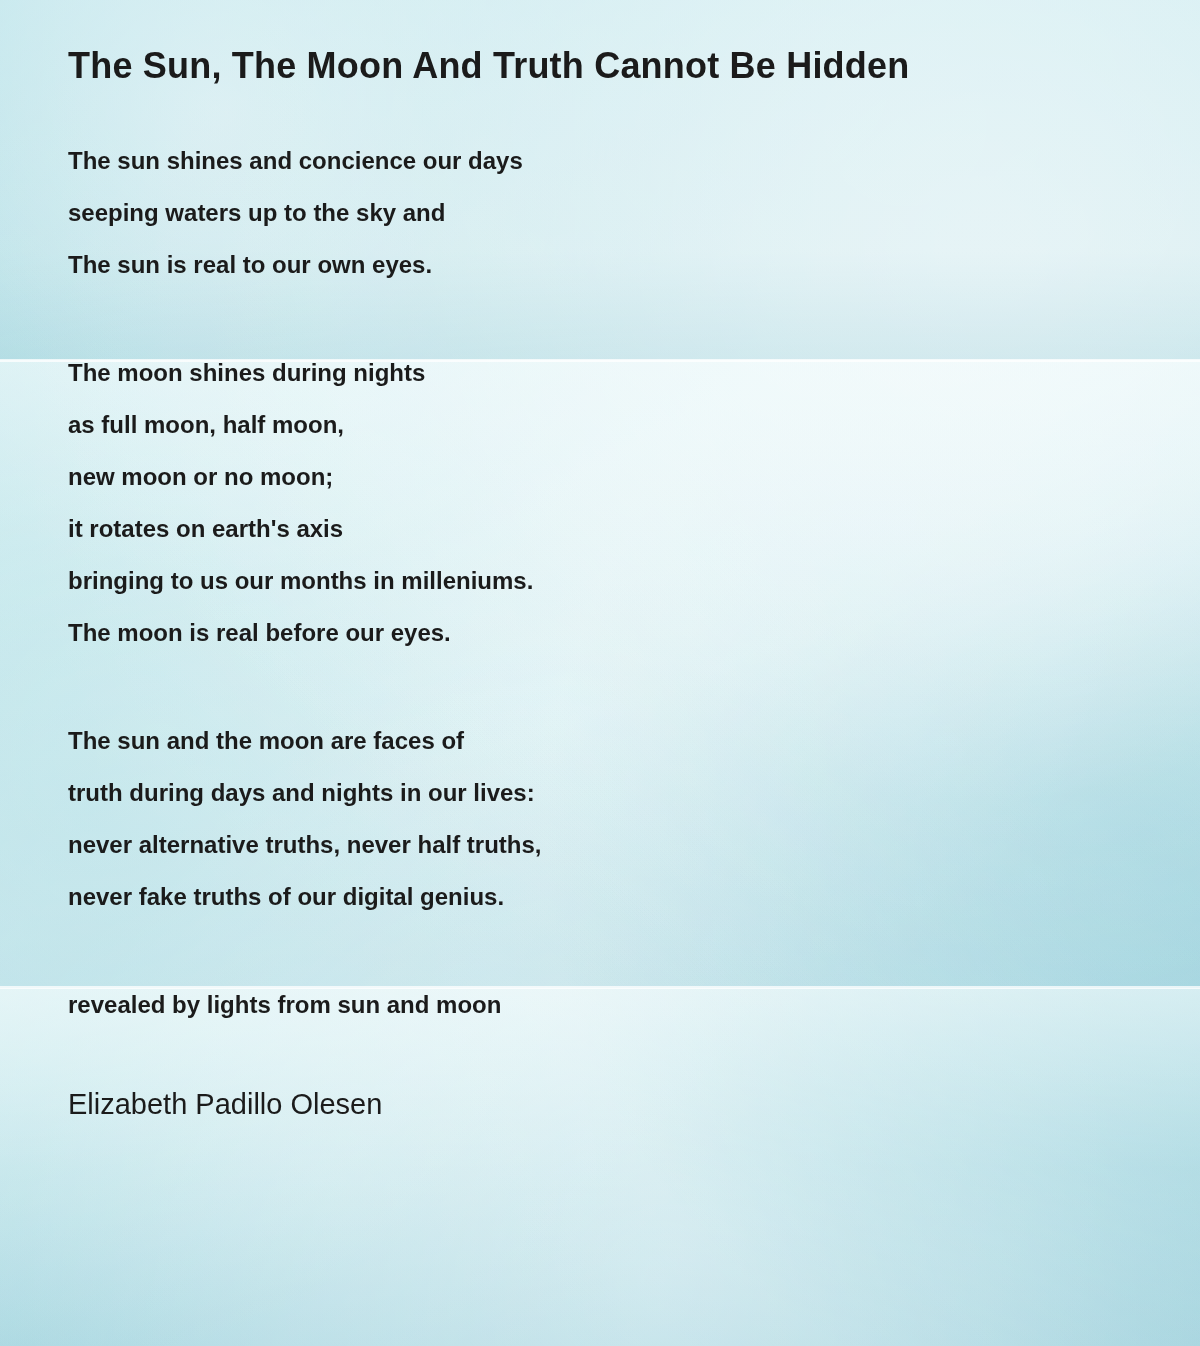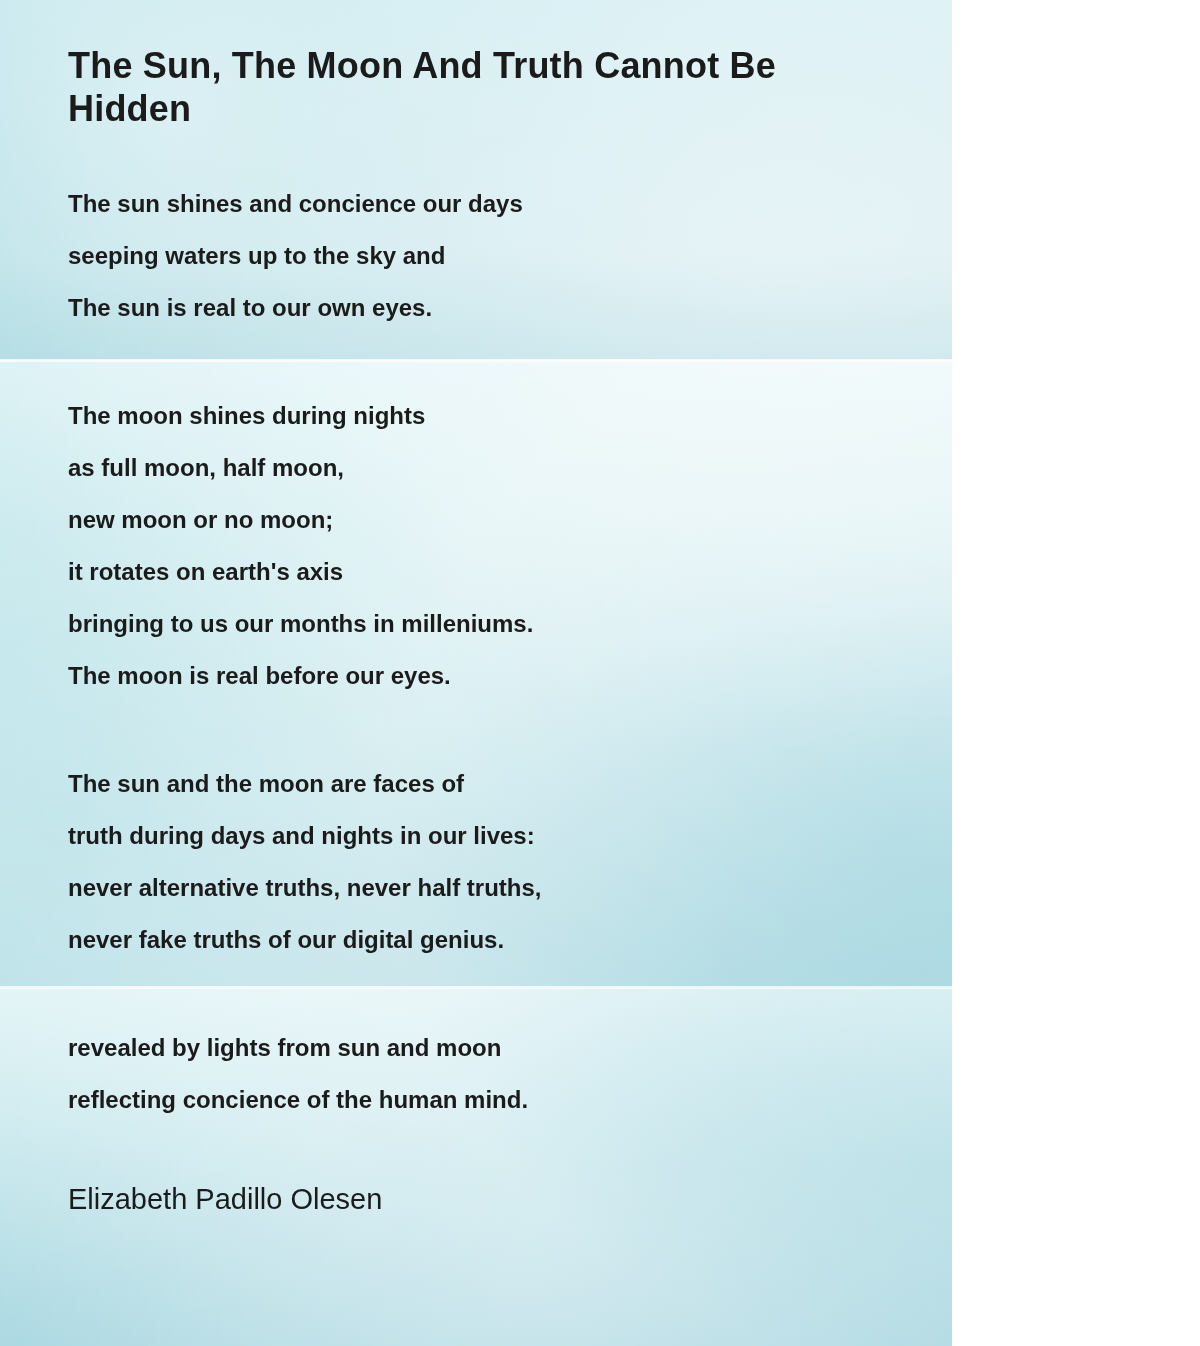--- a/index.html
+++ b/index.html
@@ -9,21 +9,21 @@
   }
   body {
     width: 1200px;
     height: 1346px;
     font-family: "Liberation Sans", sans-serif;
     overflow: hidden;
   }
 
   .poem-card {
     position: relative;
-    width: 952px;
+    width: 1200px;
     height: 1346px;
     overflow: hidden;
     background-color: #0ea5e9;
   }
 
   
   .bg-base {
     position: absolute;
     inset: 0;
     background:
@@ -146,19 +146,18 @@
 
     <div class="stanza">
       <div class="poem-line">The sun and the moon are faces of</div>
       <div class="poem-line">truth during days and nights in our lives:</div>
       <div class="poem-line">never alternative truths, never half truths,</div>
       <div class="poem-line">never fake truths of our digital genius.</div>
     </div>
 
     <div class="stanza">
       <div class="poem-line">revealed by lights from sun and moon</div>
-      <div class="poem-line">reflecting concience of the human mind.</div>
     </div>
 
     <div class="poem-author">Elizabeth Padillo Olesen</div>
 
   </div>
 </div>
 
 </body></html>

